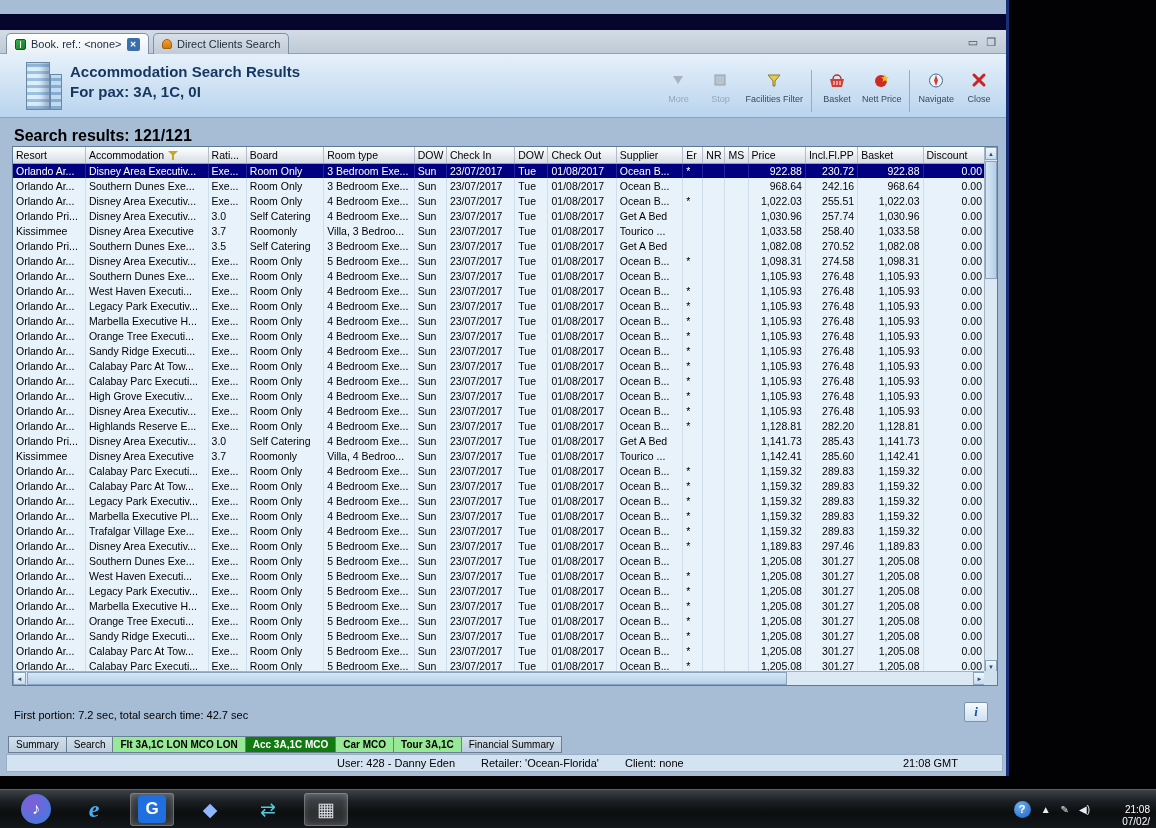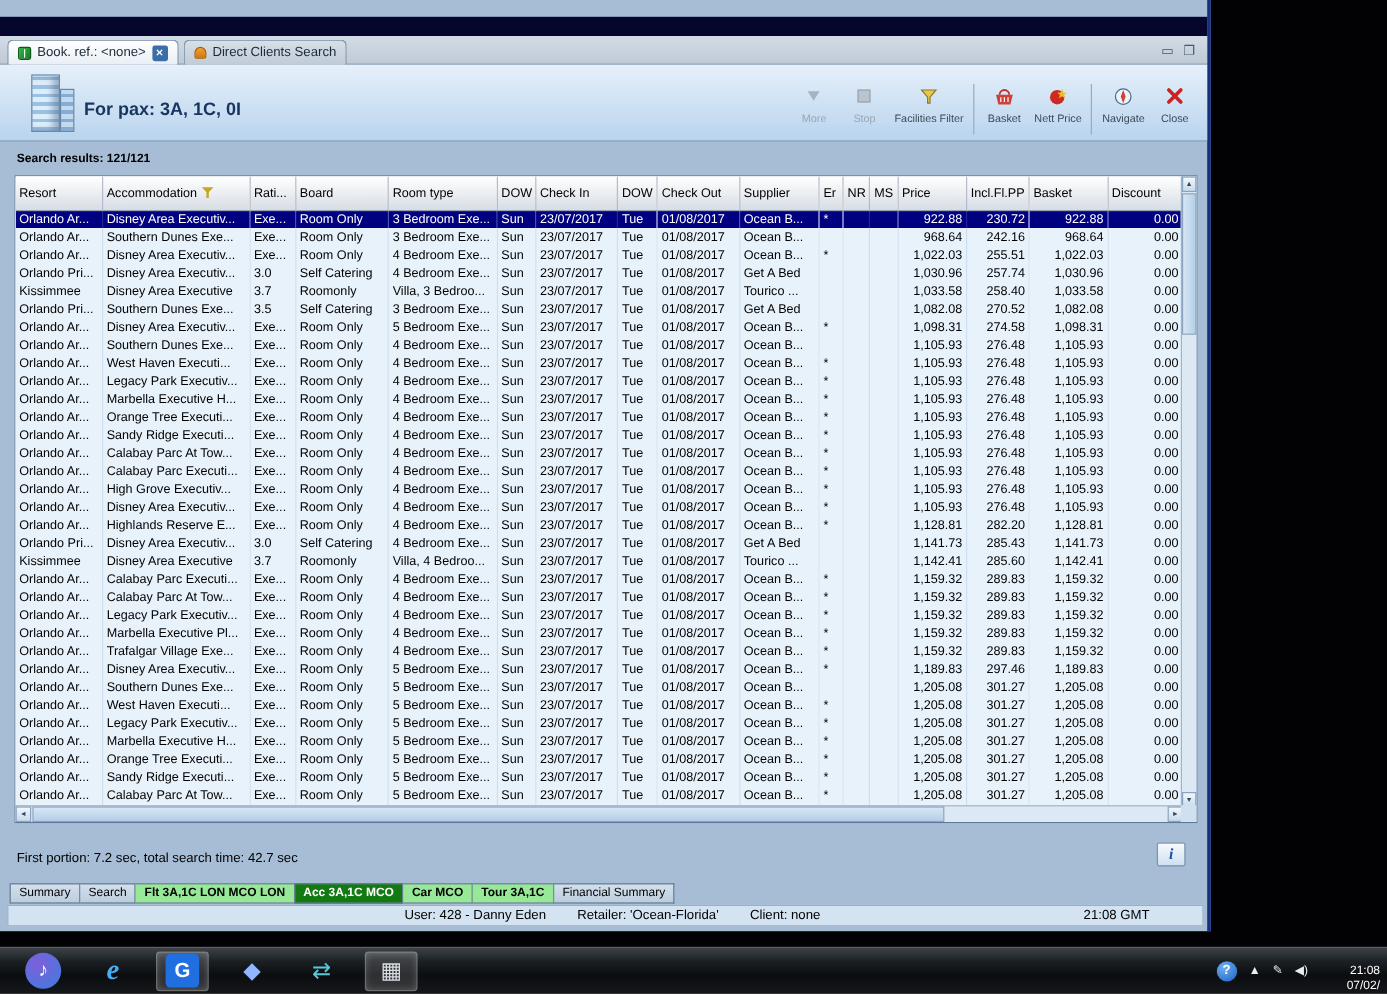--- a/index.html
+++ b/index.html
@@ -52,27 +52,27 @@
 
   .toolbar { position:absolute; right:6px; top:12px; display:flex; align-items:flex-start; }
   .tool-btn { min-width:42px; padding:2px 4px 0; height:50px; display:flex; flex-direction:column;
               align-items:center; font-size:9px; color:#3a4a5a; cursor:default; }
   .tool-btn .ticon { height:24px; display:flex; align-items:center; justify-content:center; }
   .tool-btn .tlabel { margin-top:2px; white-space:nowrap; }
   .tool-btn.disabled .tlabel { color:#9aa6b2; }
   .tool-sep { width:1px; height:42px; background:#96acc2; margin:4px 4px 0; }
 
   
-  .results-label { position:absolute; left:14px; top:127px; font-size:10px; font-weight:bold; color:#000; }
+  .results-label { position:absolute; left:14px; top:127px; font-size:16px; font-weight:bold; color:#000; }
 
   .table-outer { position:absolute; left:12px; top:146px; width:986px; height:540px;
                  background:#fff; border:1px solid #5c7a98; }
   .grid-clip { position:absolute; left:0; top:0; right:13px; bottom:14px; overflow:hidden; background:#fff; }
   table.grid { border-collapse:collapse; table-layout:fixed; width:973px; font-size:10.5px; }
-  .grid th { height:28px; background:linear-gradient(#ffffff,#d7dde5); border-right:1px solid #b3bcc8;
+  .grid th { height:16px; background:linear-gradient(#ffffff,#d7dde5); border-right:1px solid #b3bcc8;
              border-bottom:1px solid #96a2b2; font-weight:normal; text-align:left; padding:0 3px;
              white-space:nowrap; overflow:hidden; color:#000; }
   .grid th.num { text-align:left; }
   .grid td { height:15px; line-height:14px; border-right:1px solid #cfdeed; padding:0 3px;
              white-space:nowrap; overflow:hidden; background:#e8f2fb; color:#000; }
   .grid td.num { text-align:right; }
   .grid tr.selected td { background:#000080; color:#fff; border-right-color:#24249a; }
   .funnel { display:inline-block; width:10px; height:10px; margin-left:4px; position:relative; vertical-align:-1px; }
   .funnel::before { content:""; position:absolute; top:1px; left:0; border-left:5px solid transparent;
                     border-right:5px solid transparent; border-top:5px solid #caa520; }
@@ -159,20 +159,21 @@
         <span>▭</span>
         <span>❐</span>
       </div>
     </div>
 
     <div class="header">
       <div class="building">
         <div class="b-main"></div>
           <div class="b-wing"></div>
       </div>
+      <div class="header-title">Accommodation Search Results</div>
       <div class="header-sub">For pax: 3A, 1C, 0I</div>
 
       <div class="toolbar">
         <div class="tool-btn disabled">
           <span class="ticon">
             <svg width="16" height="14">
                 <polygon points="3,3 13,3 8,11" fill="#a7b4c0"></polygon>
               </svg>
             </span>
           <span class="tlabel">More</span>

